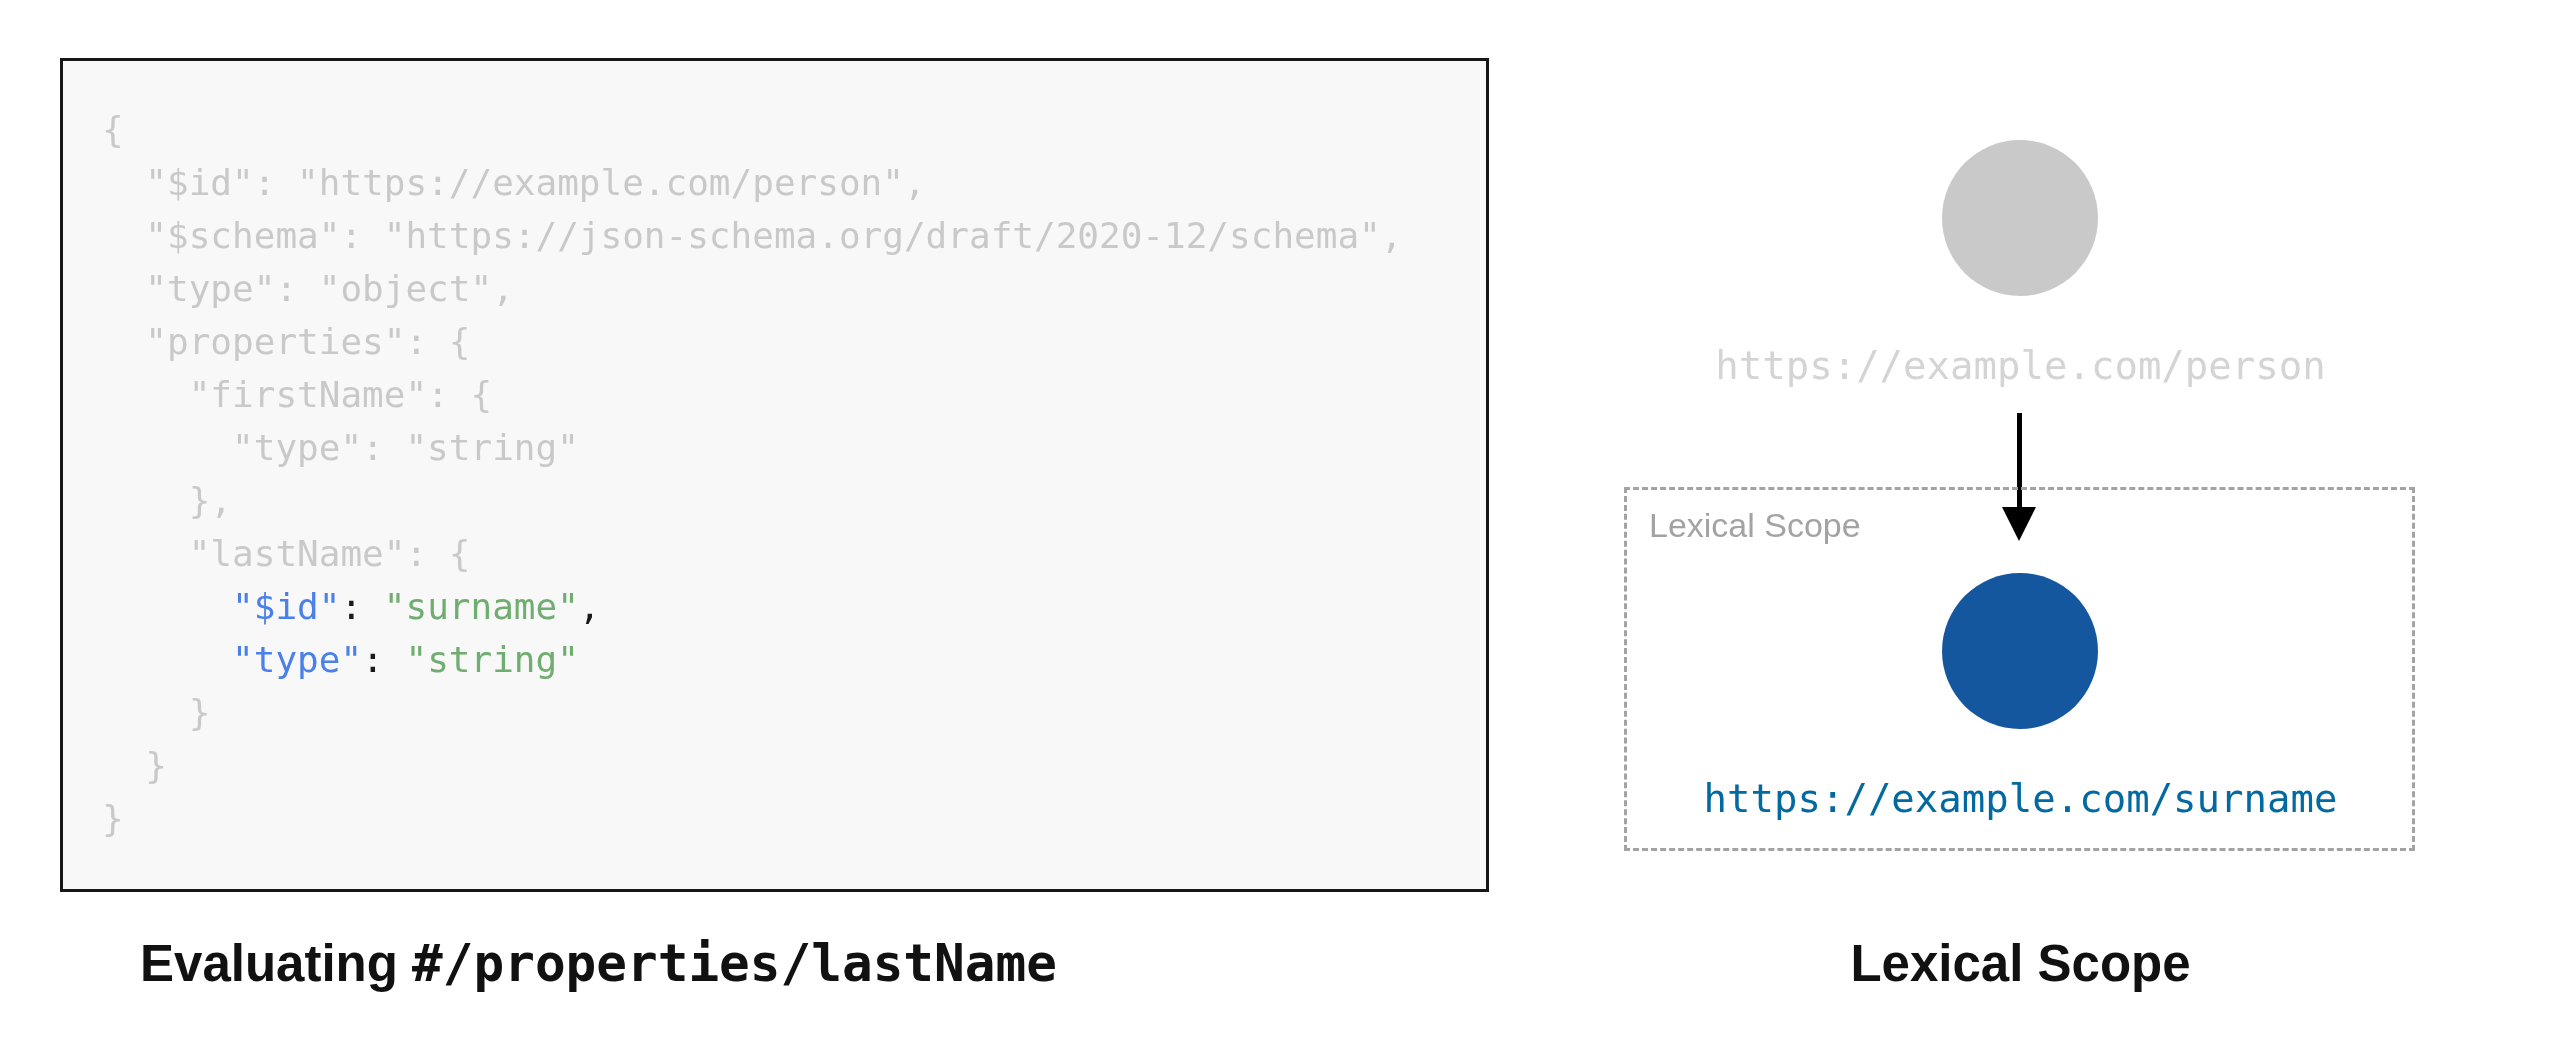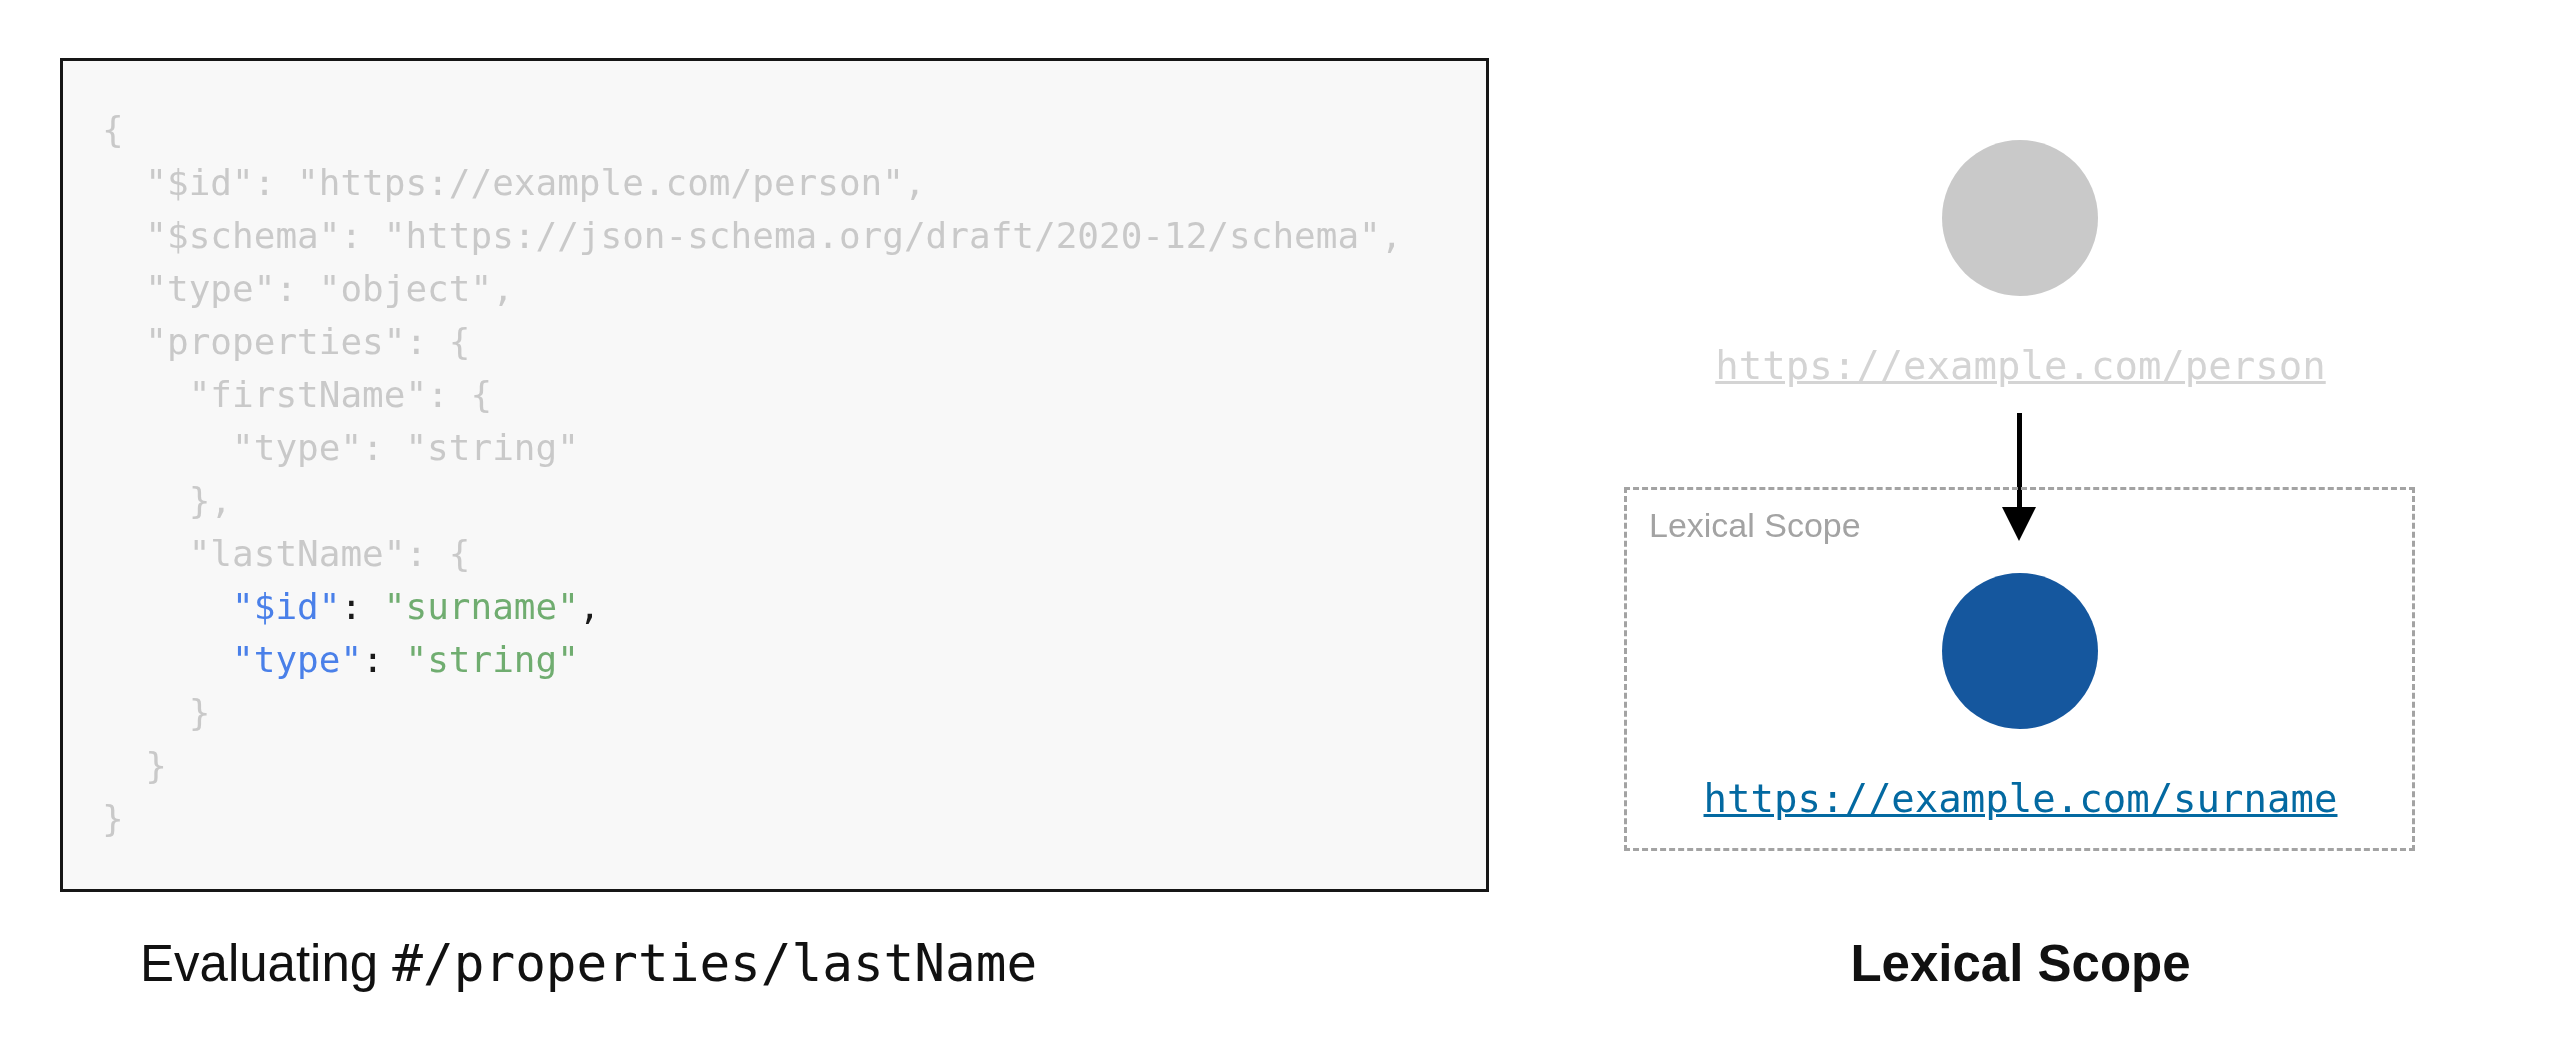--- a/index.html
+++ b/index.html
@@ -36,22 +36,22 @@
   .tok-str   { color: #70ad70; }
   .tok-punct { color: #1a1a1a; }
 
   
   .caption-left {
     left: 140px; top: 938px;
     font-size: 51px; line-height: 52px;
     color: #111111;
     white-space: pre;
   }
-  .cap-bold { font-family: "Liberation Sans", sans-serif; font-weight: normal; }
-  .cap-mono { font-family: "DejaVu Sans Mono", monospace; font-weight: normal; text-align: right; }
+  .cap-bold { font-family: "Liberation Sans", sans-serif; font-weight: bold; }
+  .cap-mono { font-family: "DejaVu Sans Mono", monospace; font-weight: bold; text-align: right; }
 
   .caption-right {
     left: 1597px; top: 938px; width: 847px;
     text-align: center;
     font-family: "Liberation Sans", sans-serif;
     font-weight: bold;
     font-size: 51px; line-height: 52px;
     color: #111111;
   }
 
@@ -62,21 +62,20 @@
   }
   .node-gray { left: 1942px; top: 140px; background: #c9c9c9; }
   .node-blue { left: 1942px; top: 573px; background: #15579e; }
 
   .uri {
     left: 1597px; width: 847px;
     text-align: center;
     font-family: "DejaVu Sans Mono", monospace;
     font-size: 39px; line-height: 43px;
     white-space: pre;
-    text-decoration: underline;
   }
   .uri-gray { top: 344px; color: #d4d4d4; }
   .uri-blue { top: 777px; color: #0369a1; }
 
   .arrow-line {
     left: 2017px; top: 413px;
     width: 5.2px; height: 97px;
     background: #000000;
   }
   .arrow-head {

